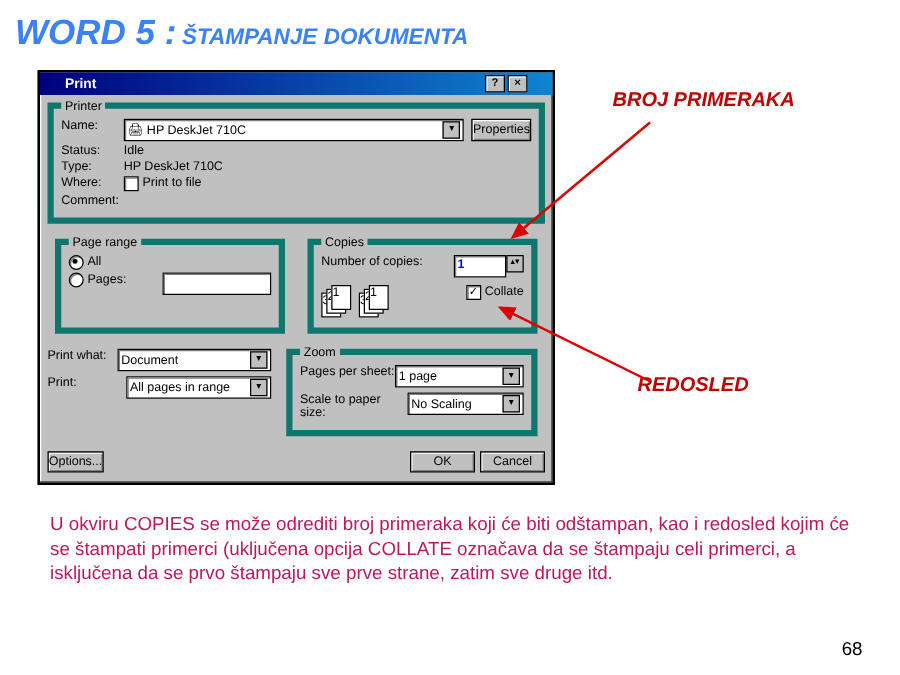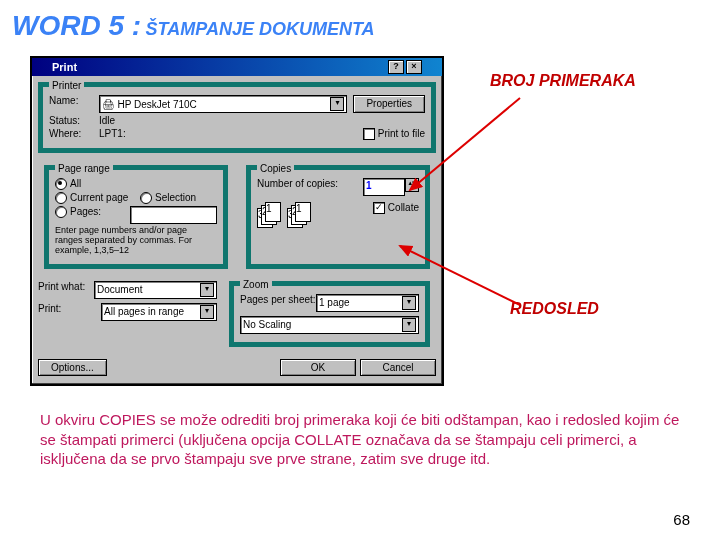--- a/index.html
+++ b/index.html
@@ -7,21 +7,21 @@
 .hdr .w{font-size:28px;font-style:italic}
 .hdr .t{font-size:18px}
 .dlg{position:absolute;top:56px;left:30px;width:410px;background:#c0c0c0;border:2px solid #000;box-shadow:inset -1px -1px #404040,inset 1px 1px #fff}
 .tb{background:linear-gradient(to right,#000080,#1084d0);color:#fff;font-weight:bold;font-size:11px;padding:2px 20px;display:flex;justify-content:space-between;align-items:center}
 .tbb{display:flex;gap:2px}
 .wb{width:14px;height:12px;background:#c0c0c0;border:1px solid #000;font-size:9px;text-align:center;line-height:10px;color:#000;box-shadow:inset 1px 1px #fff}
 .grp{border:5px solid #0f766e;margin:6px;padding:6px;position:relative;font-size:10px}
 .grp .gl{position:absolute;top:-7px;left:6px;background:#c0c0c0;padding:0 3px}
 .row{display:flex;margin:2px 0;font-size:10px}
 .lbl{display:inline-block}
-.btn{background:#c0c0c0;border:1px solid #000;box-shadow:inset 1px 1px #fff,inset -1px -1px #808080;font-size:10px;padding:2px 12px;text-align:center}
+.btn{background:#c0c0c0;border:1px solid #000;box-shadow:inset 1px 1px #fff,inset -1px -1px #808080;font-size:10px;padding:2px 0;text-align:center}
 .inp{background:#fff;border:1px solid #000;box-shadow:inset 1px 1px #808080;font-size:10px;padding:1px 2px;height:14px}
 .sel{background:#fff;border:1px solid #000;box-shadow:inset 1px 1px #808080;font-size:10px;padding:1px 2px;height:14px;display:flex;justify-content:space-between;align-items:center}
 .dd{width:12px;height:12px;background:#c0c0c0;border:1px solid #000;font-size:8px;text-align:center}
 .cb{width:10px;height:10px;background:#fff;border:1px solid #000;box-shadow:inset 1px 1px #808080;display:inline-block;margin-right:3px;text-align:center;font-size:9px;line-height:9px}
 .rb{width:10px;height:10px;border-radius:50%;background:#fff;border:1px solid #000;box-shadow:inset 1px 1px #808080;display:inline-block;margin-right:3px;position:relative}
 .rb.on::after{content:"";position:absolute;top:2px;left:2px;width:4px;height:4px;background:#000;border-radius:50%}
 .two{display:flex;gap:6px;margin:0 6px}
 .two>div{flex:1}
 .ann{position:absolute;font-weight:bold;font-style:italic;color:#c00000;font-size:16px}
 .para{position:absolute;top:410px;left:40px;right:40px;font-size:15px;color:#be185d;line-height:1.3}
@@ -55,46 +55,45 @@
     <span>🖨 <span>HP DeskJet 710C</span></span>
           <span class="dd">▾</span>
    </div>
    <div class="btn" style="margin-left:6px">Properties</div>
   </div>
   <div class="row">
         <span class="lbl" style="width:50px">Status:</span>
         <span>Idle</span>
       </div>
   <div class="row">
+        <span class="lbl" style="width:50px">Type:</span>
+        <span>HP DeskJet 710C</span>
+      </div>
+  <div class="row">
    <span class="lbl" style="width:50px">Where:</span>
-   <span style="flex:1">LPT1:</span>
    <span class="cb"></span>
    <span>Print to file</span>
   </div>
+  <div class="row">
+        <span class="lbl" style="width:50px">Comment:</span>
+      </div>
  </div>
 
  <div class="two">
   <div class="grp">
    <span class="gl">Page range</span>
    <div class="row">
           <span class="rb on"></span>
           <span>All</span>
         </div>
    <div class="row">
     <span class="rb"></span>
-          <span style="width:70px">Current page</span>
-    <span class="rb"></span>
-          <span>Selection</span>
-   </div>
-   <div class="row">
-    <span class="rb"></span>
           <span style="width:60px">Pages:</span>
     <div class="inp" style="flex:1"></div>
    </div>
-   <div class="row" style="font-size:9px;line-height:1.1">Enter page numbers and/or page ranges separated by commas. For example, 1,3,5–12</div>
   </div>
 
   <div class="grp">
    <span class="gl">Copies</span>
    <div class="row">
     <span style="flex:1">Number of copies:</span>
     <div class="inp" style="width:36px;color:#00f;font-weight:bold">1</div>
     <div class="dd" style="font-size:7px">▴▾</div>
    </div>
    <div class="row" style="margin-top:6px">
@@ -135,20 +134,21 @@
   <div class="grp">
    <span class="gl">Zoom</span>
    <div class="row">
     <span style="width:76px">Pages per sheet:</span>
     <div class="sel" style="flex:1">
             <span>1 page</span>
             <span class="dd">▾</span>
           </div>
    </div>
    <div class="row" style="margin-top:4px">
+    <span style="width:86px">Scale to paper size:</span>
     <div class="sel" style="flex:1">
             <span>No Scaling</span>
             <span class="dd">▾</span>
           </div>
    </div>
   </div>
  </div>
 
  <div class="row" style="padding:4px 6px 6px 6px">
   <div class="btn">Options...</div>

